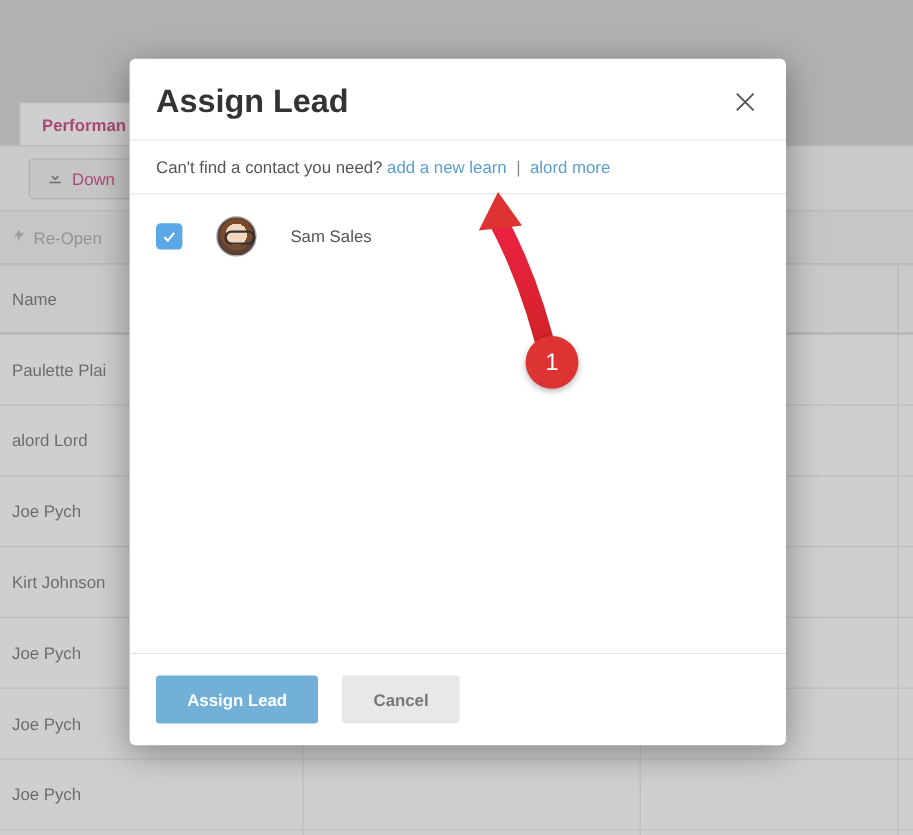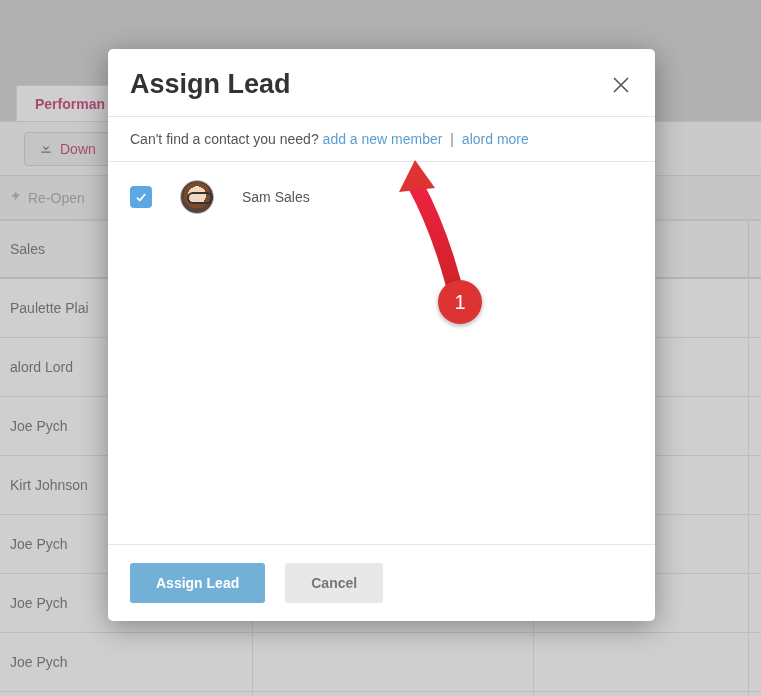--- a/index.html
+++ b/index.html
@@ -66,21 +66,21 @@
     <svg width="12" height="14" viewBox="0 0 24 24" fill="#aaa">
         <path d="M13 2L3 14h7l-1 8 11-14h-7l0-6z"></path>
       </svg>
   </span>
   <span>Re-Open</span>
 </div>
 
 <div class="table-area">
   <div class="hdr-row">
     <div class="c-name">
-        <span>Sales</span>
+        <span>Name</span>
       </div>
     <div class="c-title">
         <span></span>
       </div>
     <div class="c-agency">
         <span></span>
       </div>
     <div class="c-last"></div>
   </div>
   <div id="rows">
@@ -139,21 +139,21 @@
 <div class="modal">
   <div class="modal-header">
     <h2>Assign Lead</h2>
     <span class="close-x">
       <svg viewBox="0 0 24 24" stroke="#555" stroke-width="1.6" fill="none">
           <path d="M5 5 L19 19 M19 5 L5 19"></path>
         </svg>
     </span>
   </div>
   <div class="prompt-bar">
-    <span>Can't find a contact you need? </span><a>add a new member</a><span class="sep"> | </span><a>alord more</a>
+    <span>Can't find a contact you need? </span><a>add a new learn</a><span class="sep"> | </span><a>alord more</a>
   </div>
   <div class="modal-body">
     <div class="member-row">
       <span class="chk">
         <svg viewBox="0 0 24 24">
             <path d="M5 13 L10 18 L19 7"></path>
           </svg>
       </span>
       <span class="avatar"></span>
       <span class="member-name">Sam Sales</span>

